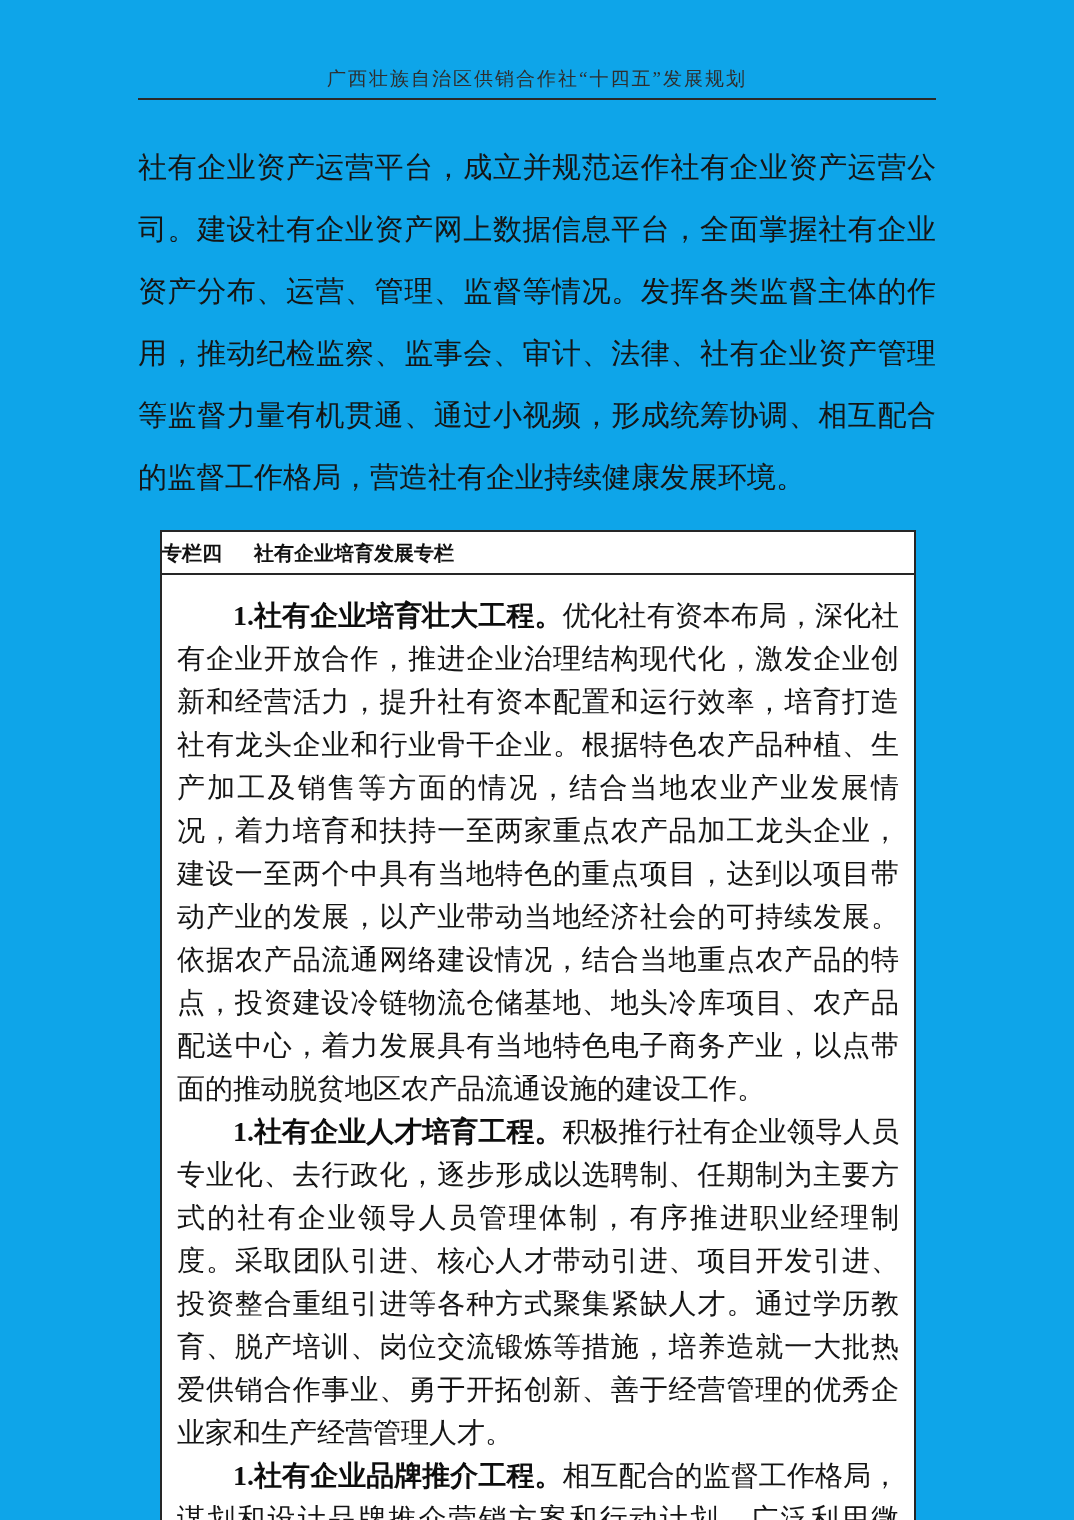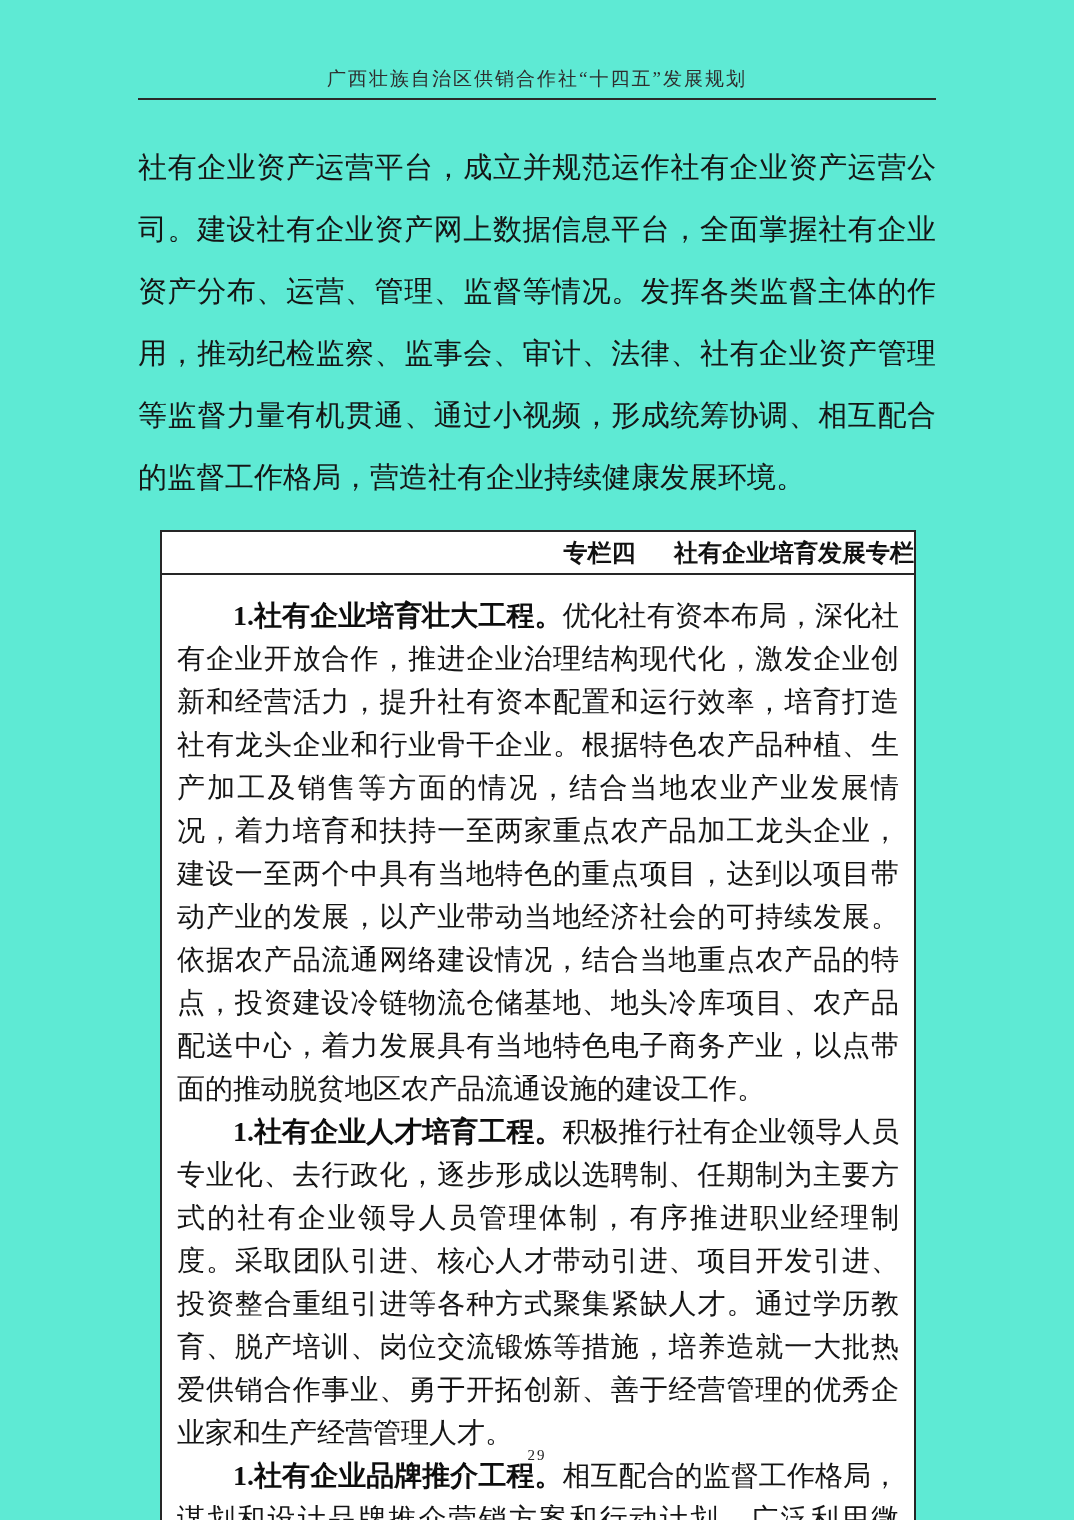--- a/index.html
+++ b/index.html
@@ -2,21 +2,21 @@
 <html><head>
 <meta charset="utf-8">
 <style>
   * { margin: 0; padding: 0; box-sizing: border-box; }
   html, body { background: #ffffff; }
   .page {
     position: relative;
     width: 1074px;
     height: 1520px;
     margin: 0 auto;
-    background: #5eead4;
+    background: #0ea5e9;
     color: #1c1c1c;
     font-family: "Liberation Serif", "DejaVu Serif", serif;
     overflow: hidden;
   }
   
   .running-header {
     position: absolute;
     top: 0;
     left: 138px;
     right: 138px;
@@ -48,23 +48,23 @@
     text-align: justify;
     color: #151515;
   }
   
   .column-box {
     margin: 22px 20px 0 22px;
     border: 2px solid #262626;
     background: #ffffff;
   }
   .box-header {
-    text-align: right;
+    text-align: left;
     font-weight: bold;
-    font-size: 24px;
+    font-size: 20px;
     line-height: 28px;
     padding: 7px 0 6px 0;
     border-bottom: 2px solid #262626;
     color: #111111;
   }
   .box-title-label { margin-right: 1.6em; }
   .box-content {
     padding: 7px 15px 12px 15px;
     font-size: 28px;
     line-height: 43px;
@@ -111,17 +111,14 @@
       </div>
       <div class="box-content">
         <p><b>1.社有企业培育壮大工程。</b><span>优化社有资本布局，深化社有企业开放合作，推进企业治理结构现代化，激发企业创新和经营活力，提升社有资本配置和运行效率，培育打造社有龙头企业和行业骨干企业。根据特色农产品种植、生产加工及销售等方面的情况，结合当地农业产业发展情况，着力培育和扶持一至两家重点农产品加工龙头企业，建设一至两个中具有当地特色的重点项目，达到以项目带动产业的发展，以产业带动当地经济社会的可持续发展。依据农产品流通网络建设情况，结合当地重点农产品的特点，投资建设冷链物流仓储基地、地头冷库项目、农产品配送中心，着力发展具有当地特色电子商务产业，以点带面的推动脱贫地区农产品流通设施的建设工作。</span></p>
         <p><b>1.社有企业人才培育工程。</b><span>积极推行社有企业领导人员专业化、去行政化，逐步形成以选聘制、任期制为主要方式的社有企业领导人员管理体制，有序推进职业经理制度。采取团队引进、核心人才带动引进、项目开发引进、投资整合重组引进等各种方式聚集紧缺人才。通过学历教育、脱产培训、岗位交流锻炼等措施，培养造就一大批热爱供销合作事业、勇于开拓创新、善于经营管理的优秀企业家和生产经营管理人才。</span></p>
         <p><b>1.社有企业品牌推介工程。</b><span>相互配合的监督工作格局，谋划和设计品牌推介营销方案和行动计划，广泛利用微信、微博等新媒体,通过小视频、小短片、专栏节目、专题报道等各种形式，对系统领办创办品牌进行宣传。</span></p>
       </div>
     </section>
 
   </main>
 
-  <footer class="page-footer">
-    <span class="page-number">29</span>
-  </footer>
 
 </div>
 
 </body></html>

